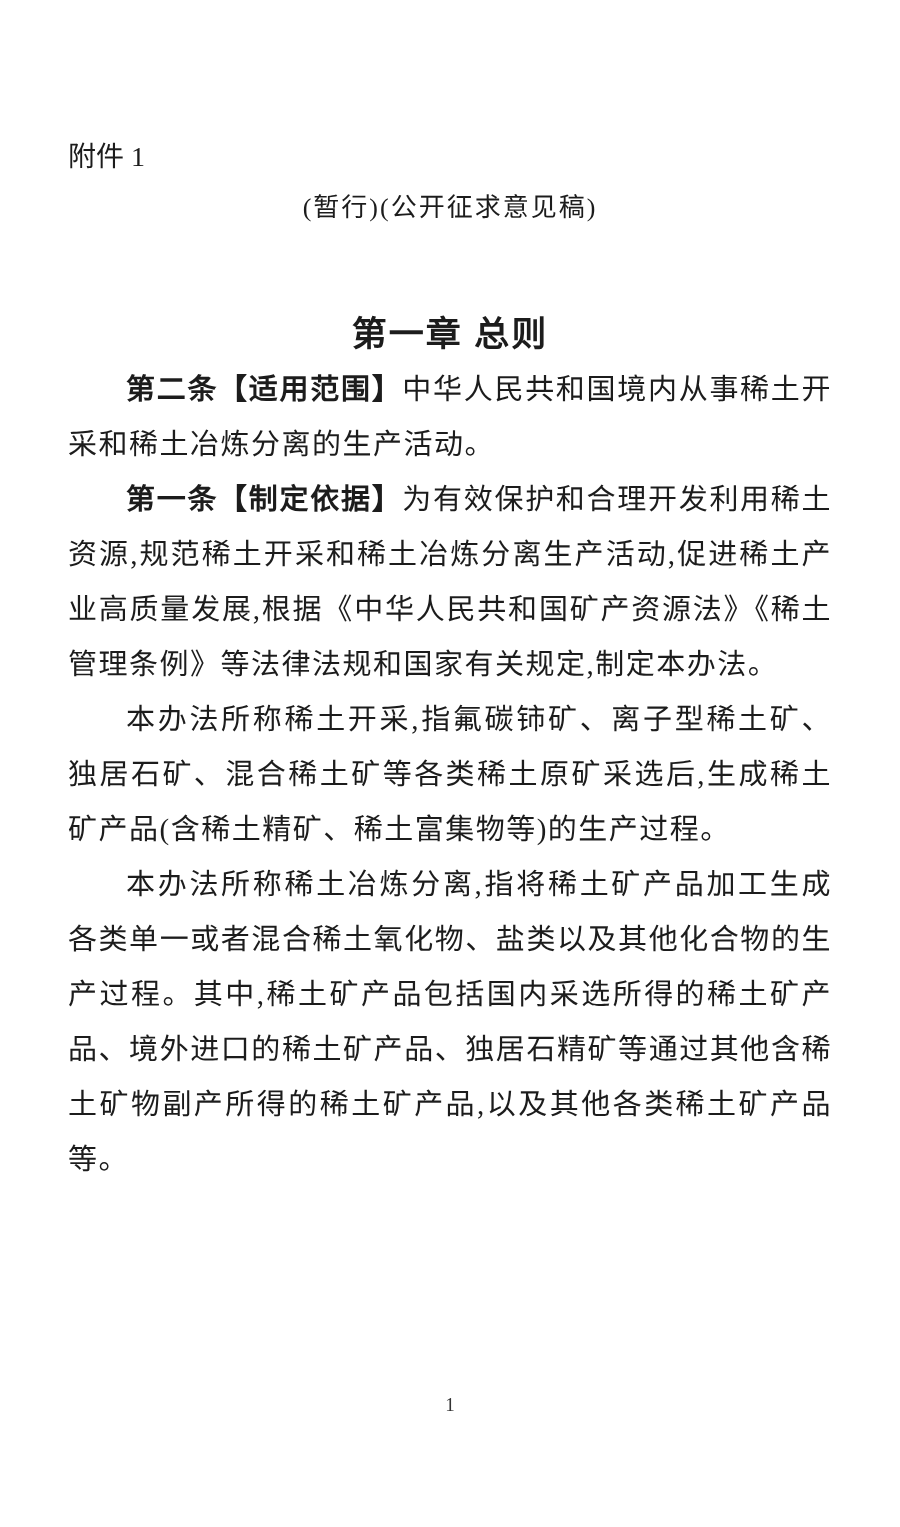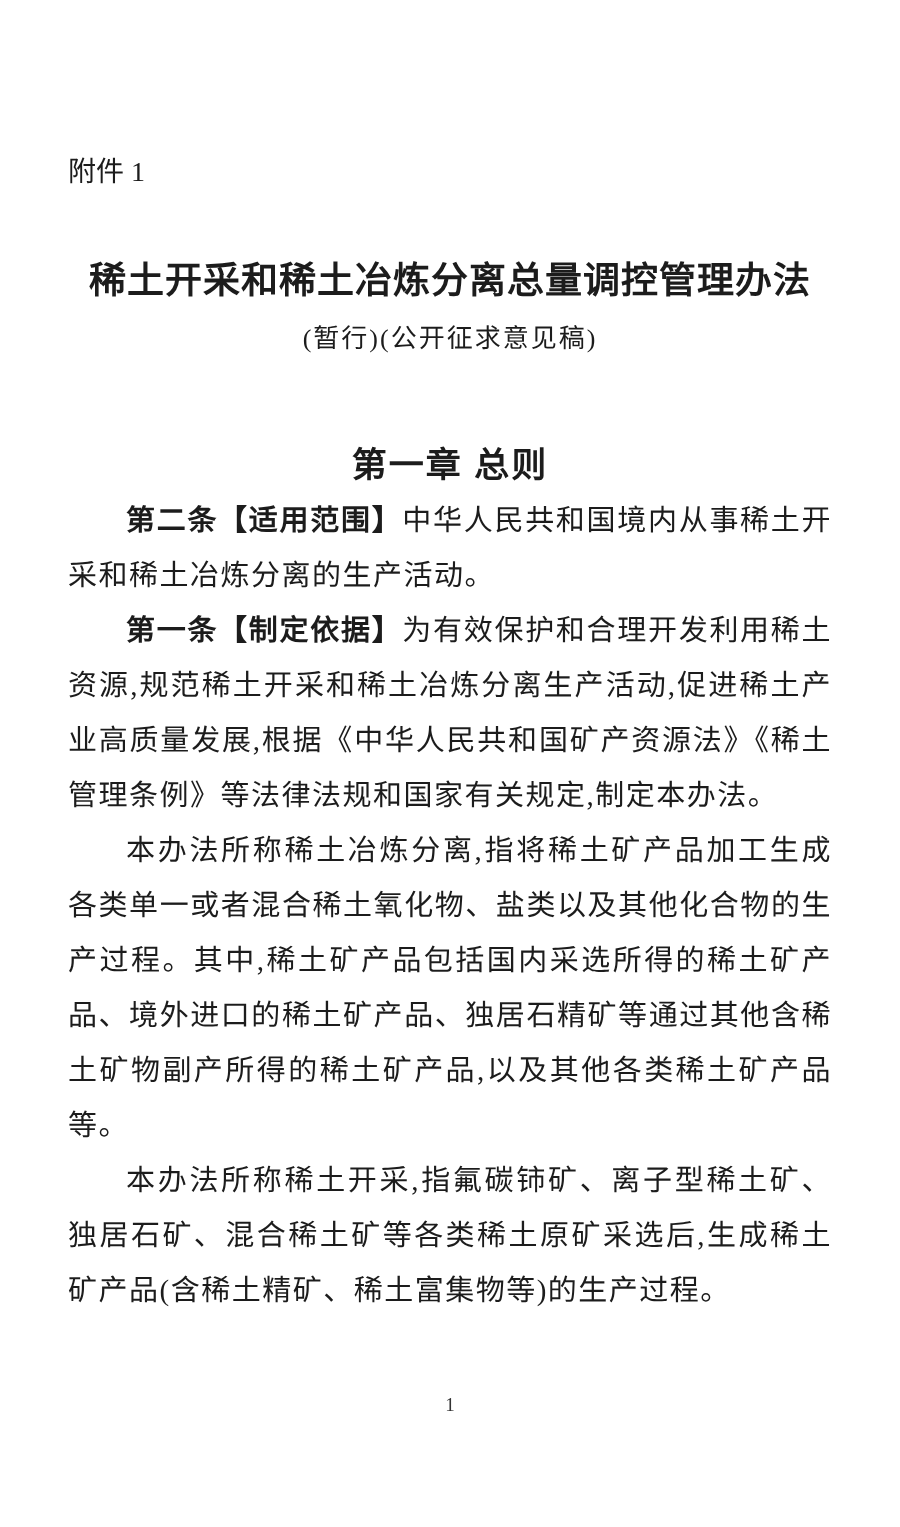--- a/index.html
+++ b/index.html
@@ -8,21 +8,21 @@
     background: #ffffff;
   }
   .page {
     position: relative;
     width: 900px;
     height: 1527px;
     margin: 0 auto;
     background: #ffffff;
     color: #1c1c1c;
     box-sizing: border-box;
-    padding: 15px 68px;
+    padding: 0 68px;
     overflow: hidden;
     font-family: "Liberation Serif", "DejaVu Serif", serif;
   }
   .attachment {
     margin-top: 140px;
     font-size: 28px;
     line-height: 1.2;
     text-align: left;
   }
   .title {
@@ -72,27 +72,26 @@
     font-size: 19px;
     color: #333333;
   }
 </style>
 </head>
 <body>
 
 <div class="page">
   <div class="attachment">附件 1</div>
 
-  <h1 class="title">稀土开采和稀土冶炼分离总量调控管理办法</h1>
 
   <div class="subtitle">(暂行)(公开征求意见稿)</div>
 
   <h2 class="chapter">第一章 总则</h2>
 
   <div class="body-text">
       <p class="para"><b class="lead">第二条【适用范围】</b><span>中华人民共和国境内从事稀土开采和稀土冶炼分离的生产活动。</span></p>
       <p class="para"><b class="lead">第一条【制定依据】</b><span>为有效保护和合理开发利用稀土资源,规范稀土开采和稀土冶炼分离生产活动,促进稀土产业高质量发展,根据《中华人民共和国矿产资源法》《稀土管理条例》等法律法规和国家有关规定,制定本办法。</span></p>
+      <p class="para"><span>本办法所称稀土开采,指氟碳铈矿、离子型稀土矿、独居石矿、混合稀土矿等各类稀土原矿采选后,生成稀土矿产品(含稀土精矿、稀土富集物等)的生产过程。</span></p>
       <p class="para"><span>本办法所称稀土冶炼分离,指将稀土矿产品加工生成各类单一或者混合稀土氧化物、盐类以及其他化合物的生产过程。其中,稀土矿产品包括国内采选所得的稀土矿产品、境外进口的稀土矿产品、独居石精矿等通过其他含稀土矿物副产所得的稀土矿产品,以及其他各类稀土矿产品等。</span></p>
-      <p class="para"><span>本办法所称稀土开采,指氟碳铈矿、离子型稀土矿、独居石矿、混合稀土矿等各类稀土原矿采选后,生成稀土矿产品(含稀土精矿、稀土富集物等)的生产过程。</span></p>
     </div>
 
   <div class="page-number">1</div>
 </div>
 
 </body></html>

